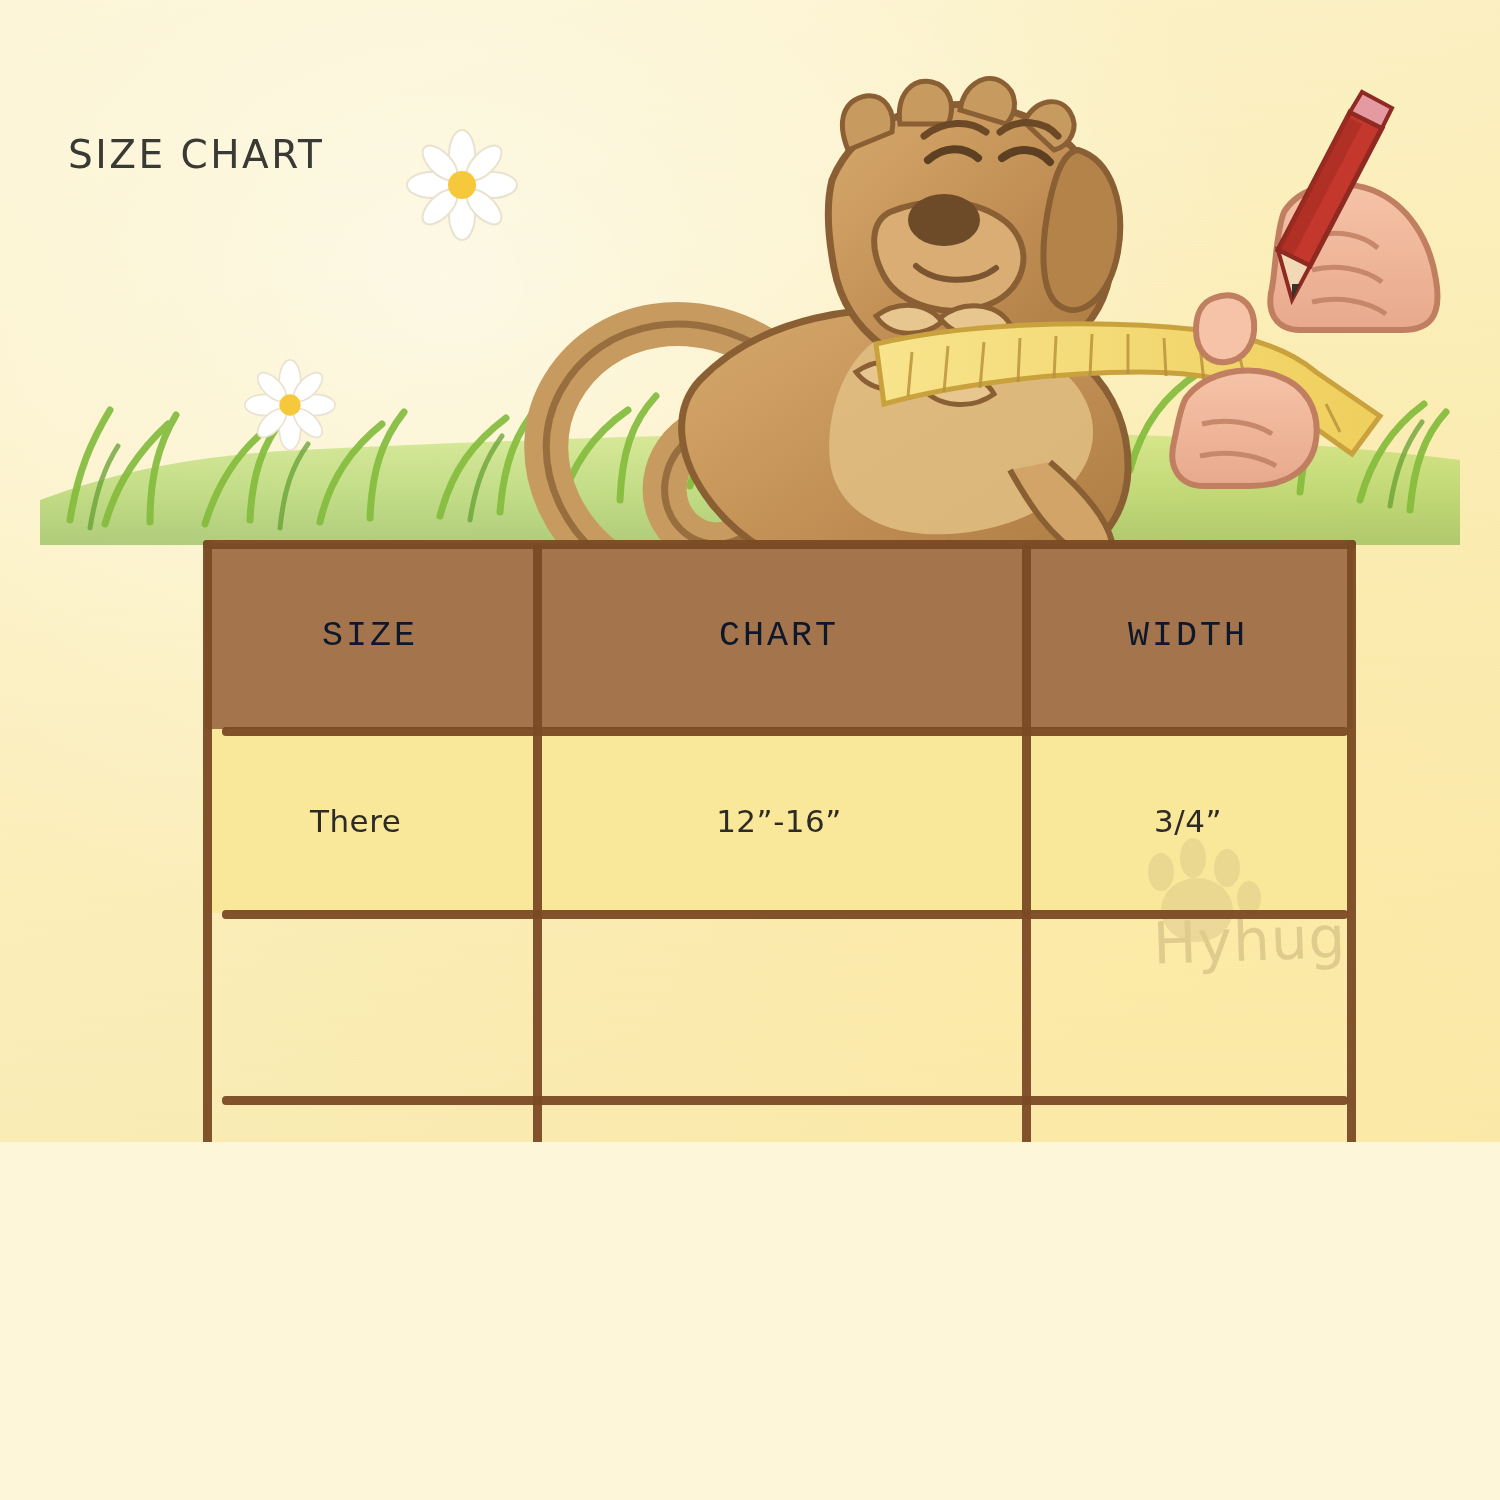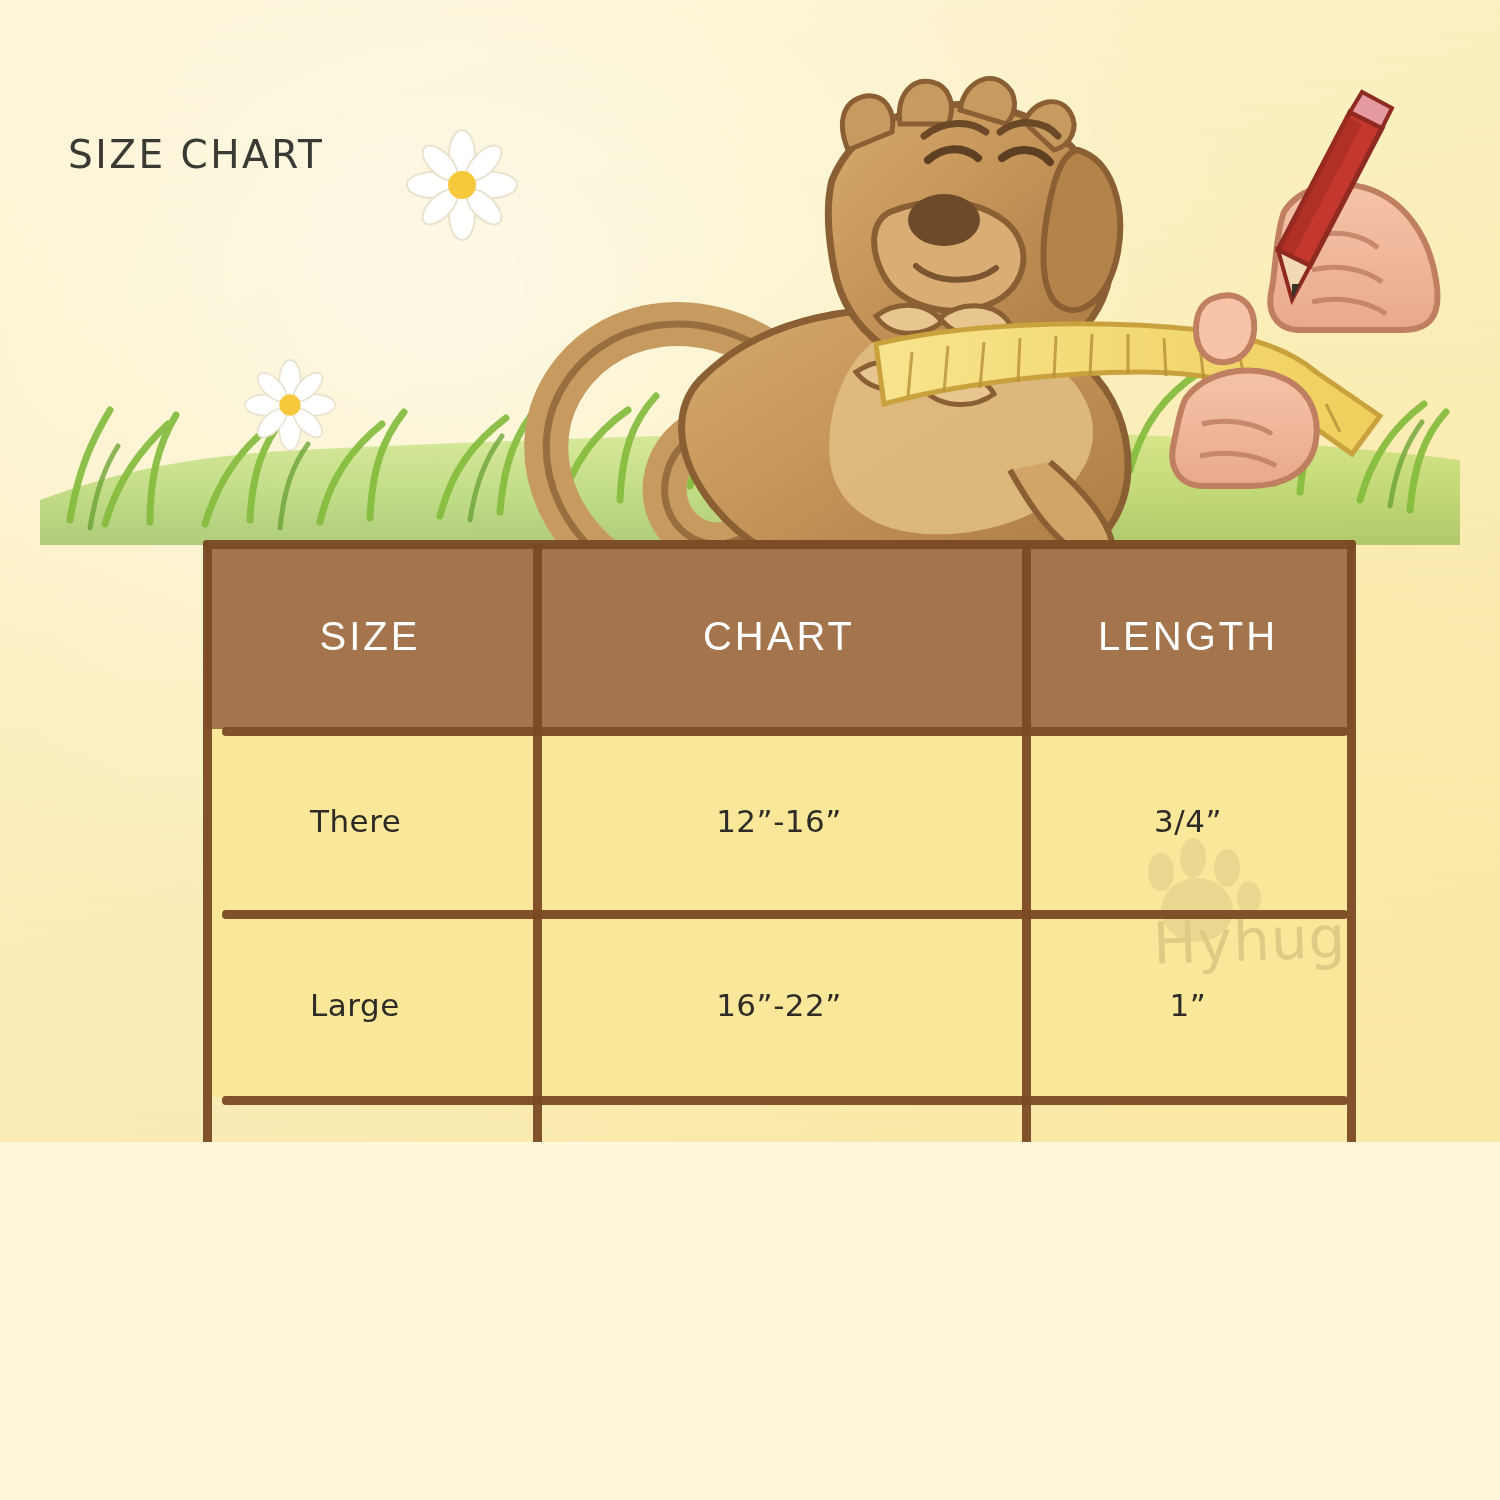--- a/index.html
+++ b/index.html
@@ -76,25 +76,25 @@
   }
   table.size-table th,
   table.size-table td {
     padding: 0;
     text-align: center;
     vertical-align: middle;
   }
   thead th {
     height: 186px;
     background: #a4744c;
-    font-family: Liberation Sans, sans-serif;
+    font-family: Liberation Mono, monospace;
     font-weight: normal;
-    font-size: 40px;
+    font-size: 35px;
     letter-spacing: 3px;
-    color: #ffffff;
+    color: #0f172a;
   }
   tbody td {
     height: 184px;
     background: #fae89a;
     font-size: 31px;
     color: #2e2b26;
     letter-spacing: 0.5px;
   }
   tbody td.cell-size {
     text-align: left;
@@ -320,34 +320,29 @@
     <table class="size-table">
       <colgroup>
         <col class="col-size">
         <col class="col-length">
         <col class="col-width">
       </colgroup>
       <thead>
         <tr>
           <th>SIZE</th>
           <th>CHART</th>
-          <th>LENGTH</th>
+          <th>WIDTH</th>
         </tr>
       </thead>
       <tbody>
         <tr>
           <td class="cell-size">There</td>
           <td>12”-16”</td>
           <td>3/4”</td>
         </tr>
-        <tr>
-          <td class="cell-size">Large</td>
-          <td>16”-22”</td>
-          <td>1”</td>
-        </tr>
       </tbody>
     </table>
   </div>
 
   <div class="rule v" style="left:203px; top:540px; height:775px;"></div>
   <div class="rule v" style="left:533px; top:543px; height:770px;"></div>
   <div class="rule v" style="left:1022px; top:543px; height:770px;"></div>
   <div class="rule v" style="left:1347px; top:540px; height:775px;"></div>
 
   <div class="rule h" style="left:203px; top:540px; width:1153px;"></div>

